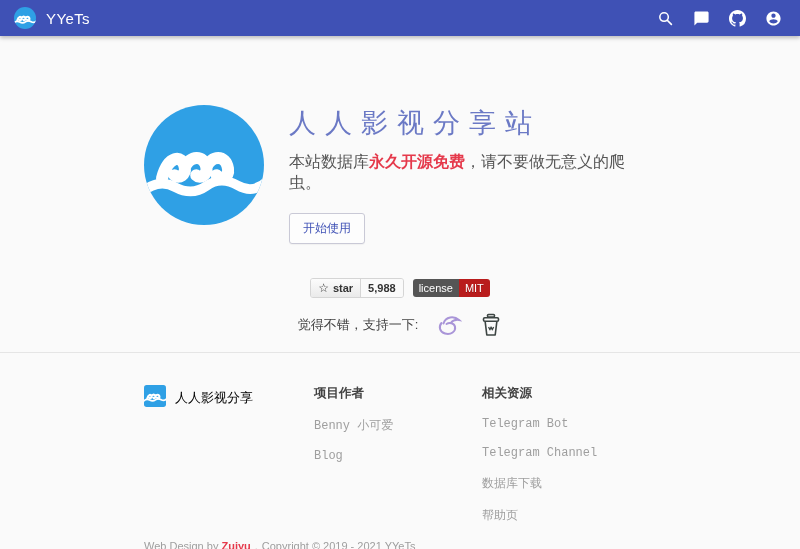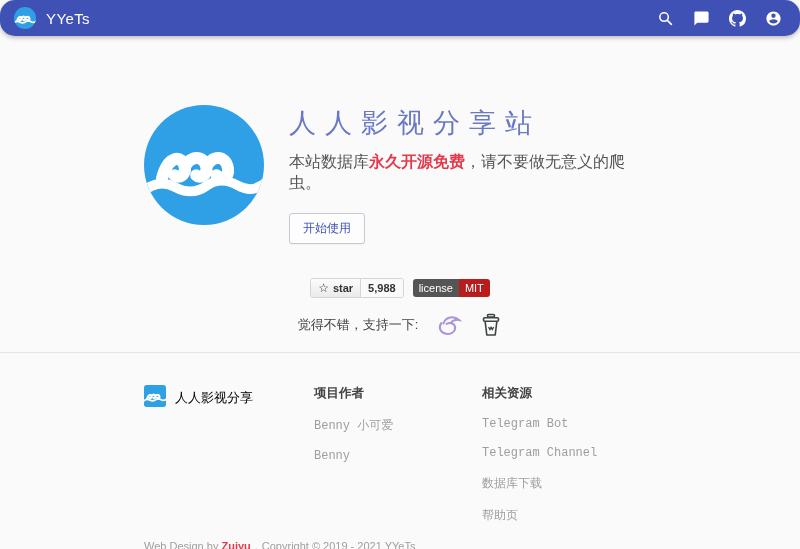--- a/index.html
+++ b/index.html
@@ -8,21 +8,21 @@
     position:relative; width:800px; height:549px; overflow:hidden;
     background:#fafafa;
     font-family:"Liberation Sans","DejaVu Sans",sans-serif;
     -webkit-font-smoothing:antialiased;
   }
 
   
   .navbar {
     position:absolute; top:0; left:0; right:0; height:36px;
     background:#3f51b5; display:flex; align-items:center;
-    padding:0 14px; box-shadow:0 2px 4px rgba(0,0,0,.25); z-index:5;border-radius:15px;
+    padding:0 14px; box-shadow:0 2px 4px rgba(0,0,0,.25); z-index:5;
   }
   .navbar-logo { width:22px; height:22px; flex:0 0 auto; cursor:pointer; }
   .navbar-brand {
     color:#fff; font-size:15px; letter-spacing:.4px; margin-left:10px;
     font-weight:400; cursor:pointer;
   }
   .navbar-spacer { flex:1; }
   .navbar-actions { display:flex; align-items:center; gap:10px; }
   .nav-icon-btn {
     width:26px; height:26px; display:flex; align-items:center; justify-content:center;
@@ -205,21 +205,21 @@
             <rect x="0" y="0" width="100" height="100" rx="12" fill="#2fa0e5"></rect>
             <g clip-path="url(#logo-square-clip)">
                 <use href="#wave-art"></use>
               </g>
           </svg>
           <span class="footer-brand-name">人人影视分享</span>
         </div>
         <div class="footer-col">
           <div class="footer-col-title">项目作者</div>
           <a class="footer-link">Benny 小可爱</a>
-          <a class="footer-link">Benny</a>
+          <a class="footer-link">Blog</a>
         </div>
         <div class="footer-col">
           <div class="footer-col-title">相关资源</div>
           <a class="footer-link">Telegram Bot</a>
           <a class="footer-link">Telegram Channel</a>
           <a class="footer-link">数据库下载</a>
           <a class="footer-link">帮助页</a>
         </div>
       </div>
       <div class="footer-copy"><span>Web Design by </span><span class="author">Zuiyu</span><span>，Copyright © 2019 - 2021 YYeTs</span></div>

